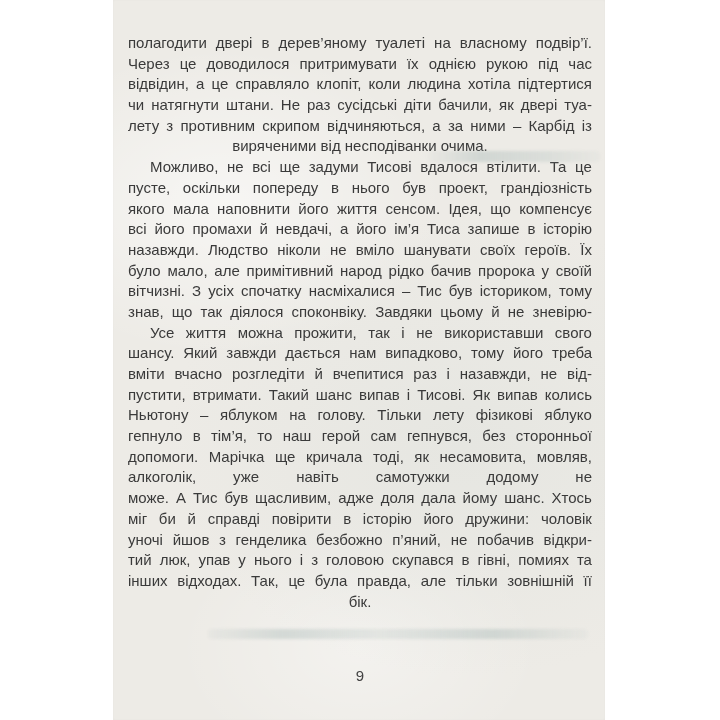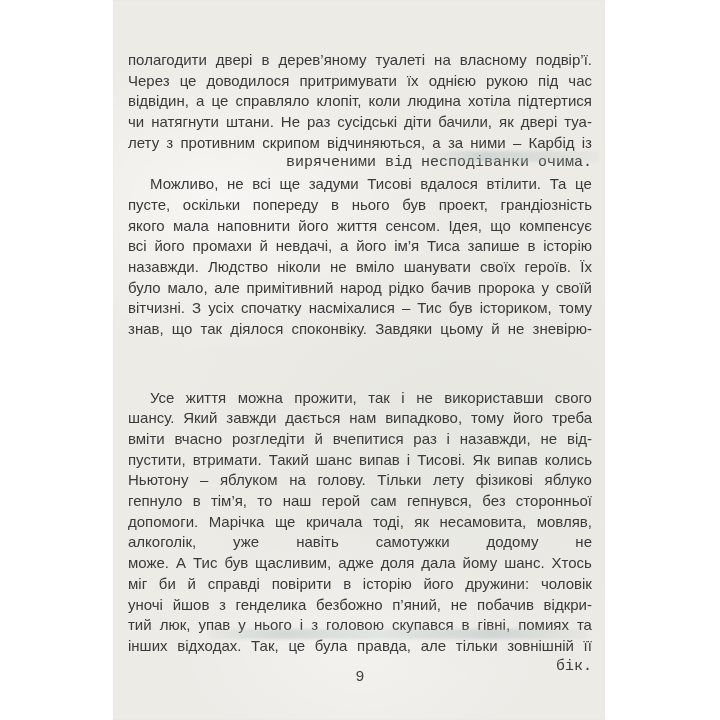--- a/index.html
+++ b/index.html
@@ -21,37 +21,36 @@
     width:492px;height:720px;
     background:
       radial-gradient(ellipse 320px 220px at 22% 28%, rgba(255,255,255,0.55), rgba(255,255,255,0) 70%),
       radial-gradient(ellipse 420px 320px at 72% 62%, rgba(221,224,219,0.45), rgba(221,224,219,0) 72%),
       radial-gradient(ellipse 260px 180px at 50% 90%, rgba(255,255,255,0.35), rgba(255,255,255,0) 70%),
       var(--paper);
     box-shadow:inset 0 0 2px rgba(0,0,0,0.04);
   }
   .text-block{
     position:absolute;
-    top:50px;left:15px;width:464px;
+    top:33px;left:15px;width:464px;
     color:var(--ink);
     font-size:15px;
     line-height:20.7px;
   }
   .para{margin:0;padding:0;}
   .line{
     height:20.7px;
     display:flex;
     justify-content:space-between;
     white-space:pre;
     overflow:visible;
   }
   .line.last{
     display:block;
-    text-align:right;
-    font-family:Liberation Mono, monospace;
+    text-align:center;
   }
   .smudge{
     position:absolute;
     filter:blur(1.6px);
     border-radius:4px;
     pointer-events:none;
   }
   .smudge-1{
     top:151px;left:315px;width:172px;height:11px;
     background:linear-gradient(90deg,
@@ -95,21 +94,21 @@
         <div class="line" style="padding-left: 22px;"><span>Можливо,</span><span>не</span><span>всі</span><span>ще</span><span>задуми</span><span>Тисові</span><span>вдалося</span><span>втілити.</span><span>Та</span><span>це</span></div>
         <div class="line"><span>пусте,</span><span>оскільки</span><span>попереду</span><span>в</span><span>нього</span><span>був</span><span>проект,</span><span>грандіозність</span></div>
         <div class="line"><span>якого</span><span>мала</span><span>наповнити</span><span>його</span><span>життя</span><span>сенсом.</span><span>Ідея,</span><span>що</span><span>компенсує</span></div>
         <div class="line"><span>всі</span><span>його</span><span>промахи</span><span>й</span><span>невдачі,</span><span>а</span><span>його</span><span>ім’я</span><span>Тиса</span><span>запише</span><span>в</span><span>історію</span></div>
         <div class="line"><span>назавжди.</span><span>Людство</span><span>ніколи</span><span>не</span><span>вміло</span><span>шанувати</span><span>своїх</span><span>героїв.</span><span>Їх</span></div>
         <div class="line"><span>було</span><span>мало,</span><span>але</span><span>примітивний</span><span>народ</span><span>рідко</span><span>бачив</span><span>пророка</span><span>у</span><span>своїй</span></div>
         <div class="line"><span>вітчизні.</span><span>З</span><span>усіх</span><span>спочатку</span><span>насміхалися</span><span>–</span><span>Тис</span><span>був</span><span>істориком,</span><span>тому</span></div>
         <div class="line"><span>знав,</span><span>що</span><span>так</span><span>діялося</span><span>споконвіку.</span><span>Завдяки</span><span>цьому</span><span>й</span><span>не</span><span>зневірю-</span></div>
       </div>
       <div class="para">
-        <div class="line" style="padding-left: 22px; margin-top: 48px;"><span>Усе</span><span>життя</span><span>можна</span><span>прожити,</span><span>так</span><span>і</span><span>не</span><span>використавши</span><span>свого</span></div>
+        <div class="line" style="padding-left: 22px;"><span>Усе</span><span>життя</span><span>можна</span><span>прожити,</span><span>так</span><span>і</span><span>не</span><span>використавши</span><span>свого</span></div>
         <div class="line"><span>шансу.</span><span>Який</span><span>завжди</span><span>дається</span><span>нам</span><span>випадково,</span><span>тому</span><span>його</span><span>треба</span></div>
         <div class="line"><span>вміти</span><span>вчасно</span><span>розгледіти</span><span>й</span><span>вчепитися</span><span>раз</span><span>і</span><span>назавжди,</span><span>не</span><span>від-</span></div>
         <div class="line"><span>пустити,</span><span>втримати.</span><span>Такий</span><span>шанс</span><span>випав</span><span>і</span><span>Тисові.</span><span>Як</span><span>випав</span><span>колись</span></div>
         <div class="line"><span>Ньютону</span><span>–</span><span>яблуком</span><span>на</span><span>голову.</span><span>Тільки</span><span>лету</span><span>фізикові</span><span>яблуко</span></div>
         <div class="line"><span>гепнуло</span><span>в</span><span>тім’я,</span><span>то</span><span>наш</span><span>герой</span><span>сам</span><span>гепнувся,</span><span>без</span><span>сторонньої</span></div>
         <div class="line"><span>допомоги.</span><span>Марічка</span><span>ще</span><span>кричала</span><span>тоді,</span><span>як</span><span>несамовита,</span><span>мовляв,</span></div>
         <div class="line"><span>алкоголік,</span><span>уже</span><span>навіть</span><span>самотужки</span><span>додому</span><span>не</span></div>
         <div class="line"><span>може.</span><span>А</span><span>Тис</span><span>був</span><span>щасливим,</span><span>адже</span><span>доля</span><span>дала</span><span>йому</span><span>шанс.</span><span>Хтось</span></div>
         <div class="line"><span>міг</span><span>би</span><span>й</span><span>справді</span><span>повірити</span><span>в</span><span>історію</span><span>його</span><span>дружини:</span><span>чоловік</span></div>
         <div class="line"><span>уночі</span><span>йшов</span><span>з</span><span>генделика</span><span>безбожно</span><span>п’яний,</span><span>не</span><span>побачив</span><span>відкри-</span></div>

